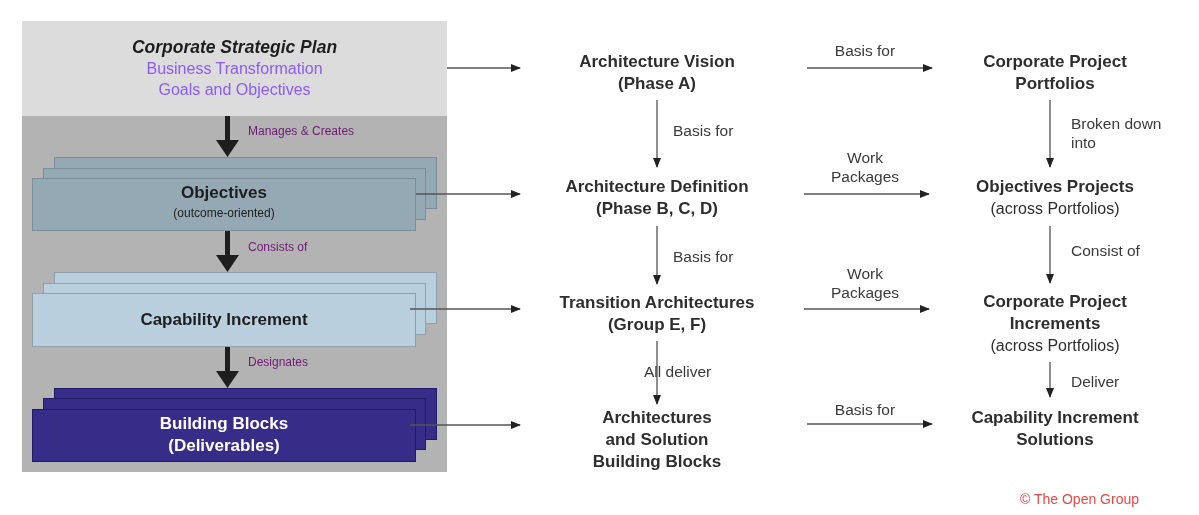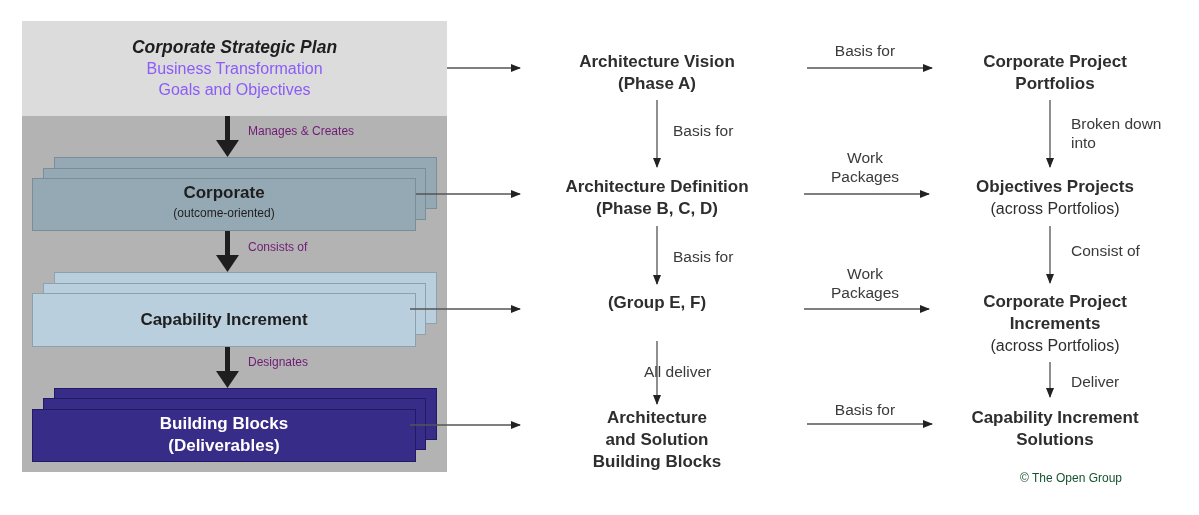--- a/index.html
+++ b/index.html
@@ -13,41 +13,41 @@
   .t-strategic-sub { font-size: 16px; color: #8b5cf6; line-height: 21px; }
   .stack-layer { position: absolute; box-sizing: border-box; }
   .cap { background: #95a9b4; border: 1px solid #7b8d96; }
   .inc { background: #b9cfdd; border: 1px solid #8ea1ad; }
   .bb  { background: #372c88; border: 1px solid #221a66; }
   .box-text { position: absolute; left: 0; right: 0; text-align: center; }
   .rel-label { color: #701a75; font-size: 12px; }
   .node-title { font-weight: bold; font-size: 17px; color: #2e2e2e; line-height: 22px; }
   .node-sub { font-size: 16px; color: #2e2e2e; line-height: 21px; }
   .edge-label { font-size: 15.5px; color: #3a3a3a; line-height: 19px; }
-  .copyright { font-size: 12px; color: #14532d; }
+  .copyright { font-size: 14px; color: #ef4444; margin-top: 20px; }
   svg.overlay { position: absolute; left: 0; top: 0; }
 </style>
 </head>
 <body>
 
 <div class="abs panel-top"></div>
 <div class="abs panel-bottom"></div>
 
 <div class="abs center" style="left:22px; top:37px; width:425px;">
   <div class="t-strategic-title">Corporate Strategic Plan</div>
   <div class="t-strategic-sub">Business Transformation</div>
   <div class="t-strategic-sub">Goals and Objectives</div>
 </div>
 
 <div>
   <div class="stack-layer cap" style="left:54px; top:157px; width:383px; height:52px;"></div>
   <div class="stack-layer cap" style="left:43px; top:168px; width:383px; height:52px;"></div>
   <div class="stack-layer cap" style="left:32px; top:178px; width:384px; height:53px;">
     <div class="box-text" style="top:3px;">
-      <div style="font-weight:bold; font-size:17px; color:#1e1e1e; line-height:21px;">Corporate</div>
+      <div style="font-weight:bold; font-size:17px; color:#1e1e1e; line-height:21px;">Objectives</div>
       <div style="font-size:12px; color:#1e1e1e; line-height:21px;">(outcome-oriented)</div>
     </div>
   </div>
 </div>
 
 <div>
   <div class="stack-layer inc" style="left:54px; top:272px; width:383px; height:52px;"></div>
   <div class="stack-layer inc" style="left:43px; top:283px; width:383px; height:52px;"></div>
   <div class="stack-layer inc" style="left:32px; top:293px; width:384px; height:54px;">
     <div class="box-text" style="top:15px;">
@@ -73,24 +73,25 @@
 
 <div class="abs center" style="left:507px; top:51px; width:300px;">
   <div class="node-title">Architecture Vision</div>
   <div class="node-title">(Phase A)</div>
 </div>
 <div class="abs center" style="left:507px; top:176px; width:300px;">
   <div class="node-title">Architecture Definition</div>
   <div class="node-title">(Phase B, C, D)</div>
 </div>
 <div class="abs center" style="left:507px; top:292px; width:300px;">
+  <div class="node-title">Transition Architectures</div>
   <div class="node-title">(Group E, F)</div>
 </div>
 <div class="abs center" style="left:507px; top:407px; width:300px;">
-  <div class="node-title">Architecture</div>
+  <div class="node-title">Architectures</div>
   <div class="node-title">and Solution</div>
   <div class="node-title">Building Blocks</div>
 </div>
 
 <div class="abs edge-label" style="left:673px; top:121px;">Basis for</div>
 <div class="abs edge-label" style="left:673px; top:247px;">Basis for</div>
 <div class="abs edge-label" style="left:644px; top:362px;text-align:center;">All deliver</div>
 
 <div class="abs edge-label center" style="left:805px; top:41px; width:120px;">Basis for</div>
 <div class="abs edge-label center" style="left:805px; top:148px; width:120px;">

